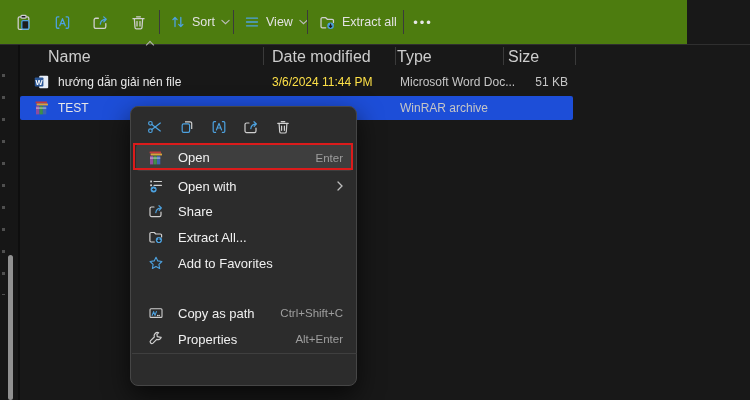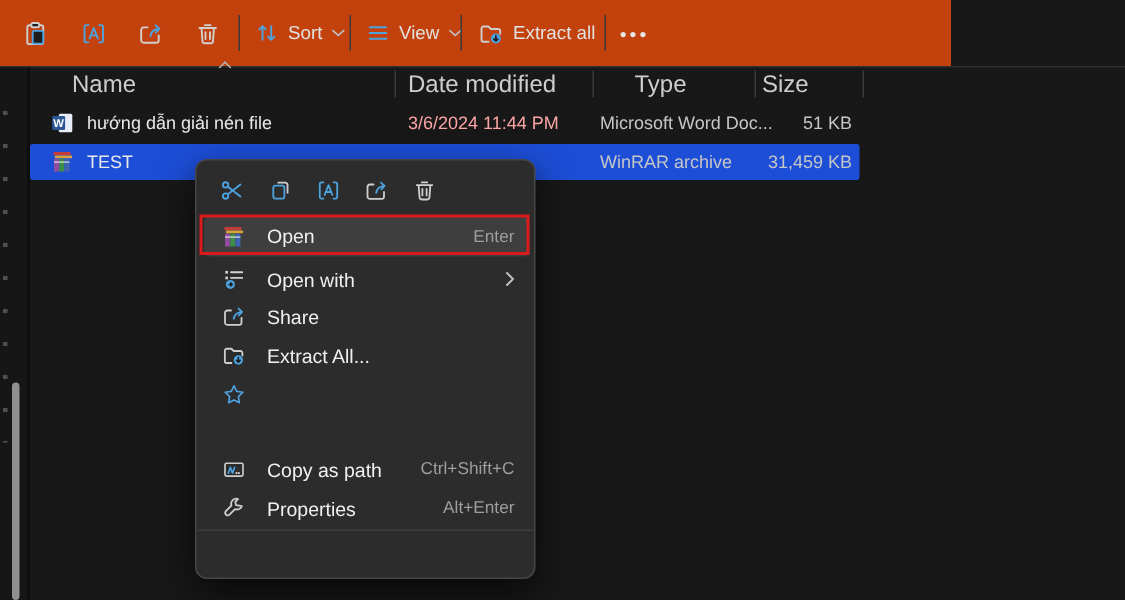--- a/index.html
+++ b/index.html
@@ -1,41 +1,41 @@
 <!DOCTYPE html>
 <html><head>
 <meta charset="utf-8">
 <style>
   html,body{margin:0;padding:0;background:#000;}
   *{box-sizing:border-box;}
   .screen{position:relative;width:750px;height:400px;background:#181818;overflow:hidden;
     font-family:"Liberation Sans","DejaVu Sans",sans-serif;color:#e6e6e6;}
 
   
-  .toolbar{position:absolute;left:0;top:0;width:634px;height:44px;background:#c2410c;}
+  .toolbar{position:absolute;left:0;top:0;width:687px;height:44px;background:#4d7c0f;}
   .tbtn{position:absolute;top:7px;width:30px;height:30px;display:flex;align-items:center;
     justify-content:center;border-radius:4px;cursor:pointer;}
   .tgroup{position:absolute;top:7px;height:30px;display:flex;align-items:center;gap:6px;
     padding:0 6px;border-radius:4px;cursor:pointer;font-size:12.5px;color:#e2e2e2;}
   .tdivider{position:absolute;top:10px;width:1px;height:24px;background:#3a3a3a;}
   .more-dots{font-size:13px;letter-spacing:2px;color:#e6e6e6;}
 
   
   .header-line{position:absolute;left:0;top:44px;width:750px;height:1px;background:#2f2f2f;}
   .col-header{position:absolute;top:48px;font-size:16px;color:#cdcdcd;}
   .col-div{position:absolute;top:47px;width:1px;height:18px;background:#3a3a3a;}
   .sort-caret{position:absolute;left:147px;top:42px;width:7px;height:7px;}
   .sort-caret span{display:block;width:6px;height:6px;border-left:1.4px solid #b5b5b5;
     border-top:1.4px solid #b5b5b5;transform:rotate(45deg);}
   .filerow{position:absolute;left:20px;width:553px;height:24px;font-size:12px;}
   .filerow.selected{background:#1d4ed8;border-radius:2px;}
   .cell{position:absolute;top:5px;white-space:nowrap;overflow:hidden;}
   .c-icon{left:14px;top:4px;}
   .c-name{left:38px;color:#e8e8e8;}
-  .c-date{left:252px;color:#fca5a5;}
+  .c-date{left:252px;color:#fde047;}
   .c-type{left:380px;color:#c6c6c6;}
   .c-size{left:450px;width:98px;text-align:right;color:#c6c6c6;}
 
   
   .navstrip{position:absolute;left:0;top:45px;width:18px;height:355px;background:#161616;}
   .navdots{position:absolute;left:2px;top:10px;width:3px;height:240px;
     background:repeating-linear-gradient(to bottom,transparent 0 19px,#4f4f4f 19px 22px);}
   .navline{position:absolute;left:18px;top:45px;width:2px;height:355px;background:#0e0e0e;}
   .scroll-thumb{position:absolute;left:8px;top:255px;width:5px;height:145px;
     background:#909090;border-radius:3px;cursor:pointer;}
@@ -160,21 +160,21 @@
     <div class="navdots"></div>
   </div>
   <div class="scroll-thumb"></div>
   <div class="navline"></div>
 
   <div class="sort-caret">
       <span></span>
     </div>
   <div class="col-header" style="left:48px">Name</div>
   <div class="col-header" style="left:272px">Date modified</div>
-  <div class="col-header" style="left:423px">Type</div>
+  <div class="col-header" style="left:397px">Type</div>
   <div class="col-header" style="left:508px">Size</div>
   <div class="col-div" style="left:263px"></div>
   <div class="col-div" style="left:395px"></div>
   <div class="col-div" style="left:503px"></div>
   <div class="col-div" style="left:575px"></div>
 
   <div class="filerow" style="top:70px">
     <span class="cell c-icon">
       <svg width="16" height="16" viewBox="0 0 16 16">
         <rect x="5.2" y="1.8" width="9" height="12.4" rx="1" fill="#e8eef7"></rect>
@@ -194,21 +194,20 @@
         <rect x="1.6" y="1.4" width="11.4" height="2.1" rx="0.4" fill="#c23c3c"></rect>
         <rect x="2.6" y="3.6" width="11.4" height="1.9" rx="0.4" fill="#d9a33c"></rect>
         <rect x="2" y="5.8" width="3.3" height="8.6" fill="#8e4d9e"></rect>
         <rect x="5.5" y="5.8" width="3.3" height="8.6" fill="#3e8e49"></rect>
         <rect x="9" y="5.8" width="3.3" height="8.6" fill="#3f63b0"></rect>
         <rect x="2" y="7.6" width="10.3" height="0.9" fill="#e8e8e8" opacity="0.85"></rect>
       </svg>
     </span>
     <span class="cell c-name">TEST</span>
     <span class="cell c-type">WinRAR archive</span>
-    <span class="cell c-size">31,459 KB</span>
   </div>
 
   <div class="menu">
 
     <div class="qrow">
       <div class="qbtn">
         <span>
           <svg width="16" height="16" viewBox="0 0 16 16" fill="none" stroke="#4da2e0" stroke-width="1.2" stroke-linecap="round">
             <circle cx="3.4" cy="4.3" r="1.8"></circle>
               <circle cx="3.4" cy="11.7" r="1.8"></circle>
@@ -304,20 +303,21 @@
       </span>
       <span class="mlabel">Extract All...</span>
     </div>
 
     <div class="mitem" style="top:143px">
       <span class="micon">
         <svg width="16" height="16" viewBox="0 0 16 16" fill="none" stroke="#4da2e0" stroke-width="1.1" stroke-linejoin="round">
           <path d="M8 2.2l1.8 3.7 4.1.6-3 2.9.7 4.1L8 11.6l-3.6 1.9.7-4.1-3-2.9 4.1-.6z"></path>
         </svg>
       </span>
+      <span class="mlabel">Add to Favorites</span>
     </div>
 
 
     <div class="mitem" style="top:193px">
       <span class="micon">
         <svg width="16" height="16" viewBox="0 0 16 16" fill="none" stroke-width="1.1" stroke-linecap="round" stroke-linejoin="round">
           <rect x="2" y="3.8" width="12" height="8.6" rx="1" stroke="#cfcfcf"></rect>
           <path stroke="#4da2e0" d="M4.2 10.4 5.6 6.6 7 10.4 8.4 6.6"></path>
           <path stroke="#cfcfcf" d="M9.6 10.4h.01M11.2 10.4h.01" stroke-width="1.5"></path>
         </svg>

